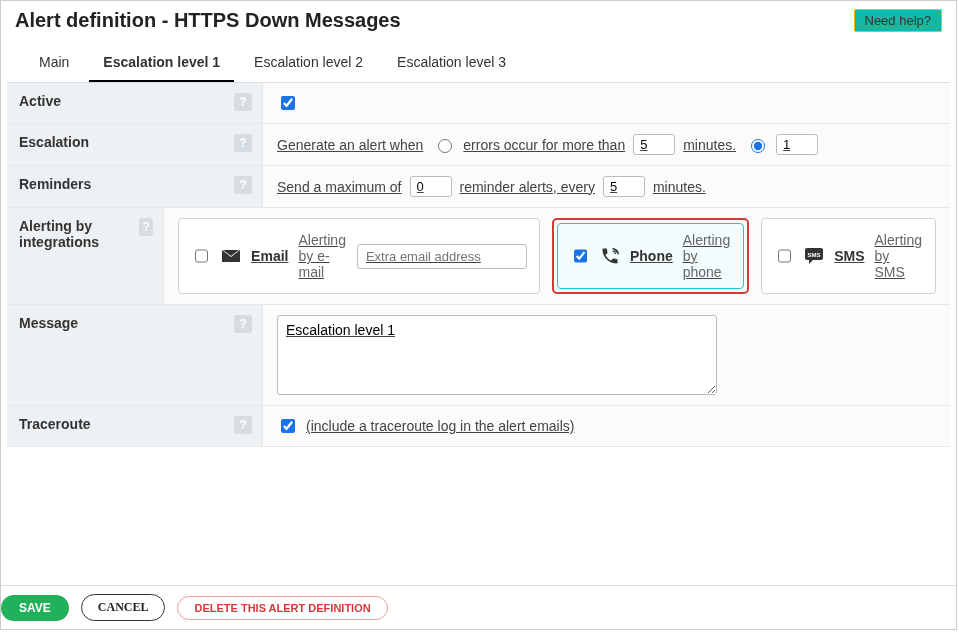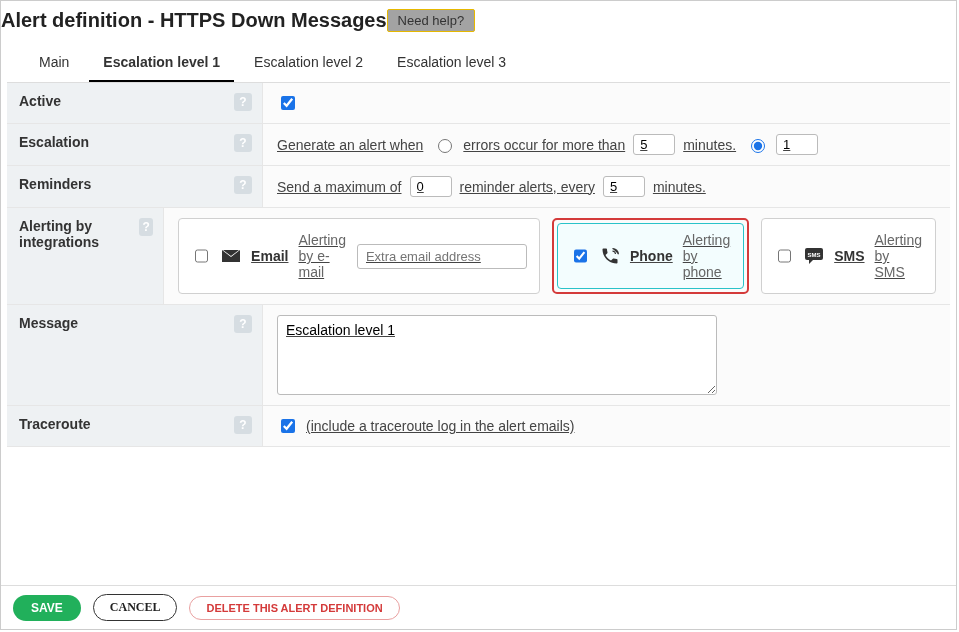--- a/index.html
+++ b/index.html
@@ -16,30 +16,31 @@
   .page {
     width: 957px;
     height: 630px;
     border: 1px solid #ccc;
     position: relative;
     display: flex;
     flex-direction: column;
   }
   .header-row {
     display: flex;
-    align-items: center;
-    padding: 8px 14px 4px 0;
+    justify-content: space-between;
+    align-items: center;
+    padding: 8px 14px 4px 14px;
   }
   .page-title {
     font-size: 20px;
     font-weight: 700;
     color: #222;
   }
   .help-btn {
-    background: #a3a3a3;
+    background: #14b8a6;
     border: 1px solid #e6b800;
     padding: 3px 10px;
     font-size: 13px;
     border-radius: 2px;
     cursor: pointer;
     color: #333;
   }
   .content-scroll {
     flex: 1;
     overflow-y: scroll;
@@ -169,21 +170,21 @@
     border-radius: 3px;
     padding: 6px 8px;
     font-size: 14px;
     font-family: inherit;
     resize: both;
     background: #fff;
     overflow: auto;
   }
   .footer {
     border-top: 1px solid #ddd;
-    padding: 8px 12px;
+    padding: 8px 0;
     display: flex;
     align-items: center;
     gap: 12px;
     background: #fff;
   }
   .btn-save {
     background: #21b05b;
     color: #fff;
     border: none;
     padding: 6px 18px;

